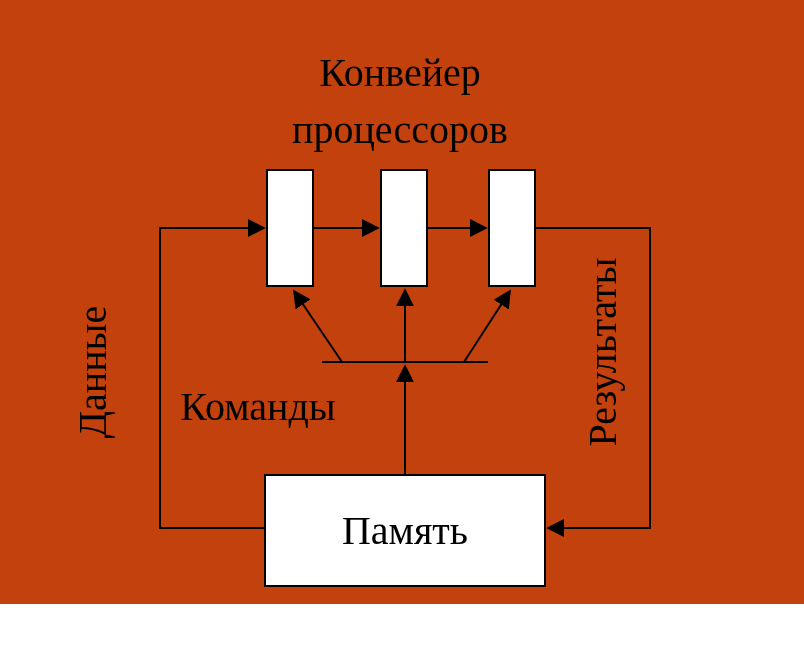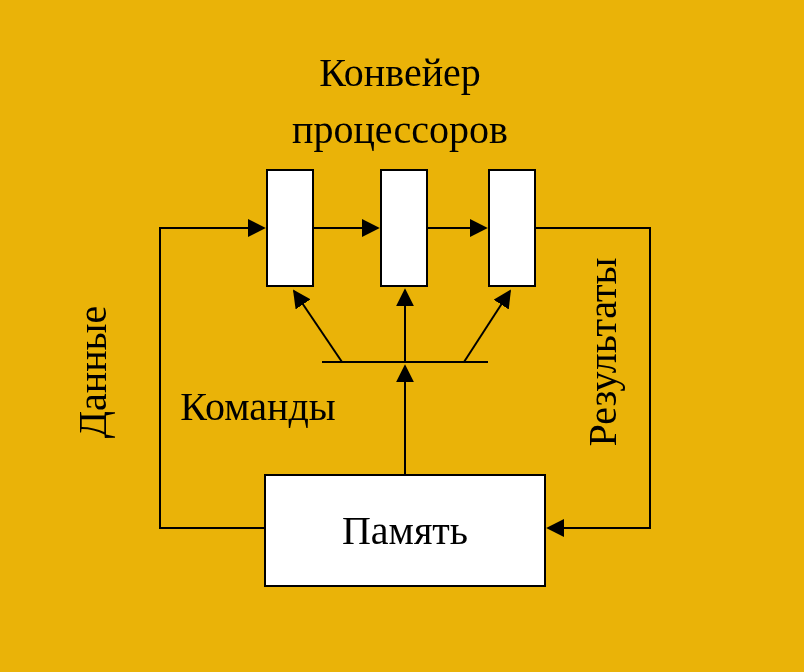--- a/index.html
+++ b/index.html
@@ -9,22 +9,22 @@
   body {
     width: 804px;
     height: 672px;
     background: #ffffff;
     overflow: hidden;
     font-family: "Liberation Serif", serif;
   }
   .canvas {
     position: relative;
     width: 804px;
-    height: 672px;
-    background: #eab308;
+    height: 604px;
+    background: #c2410c;
     text-decoration: underline;
   }
   svg {
     display: block;
   }
   text {
     fill: #000000;
     font-family: "Liberation Serif", serif;
     font-size: 40px;
   }

